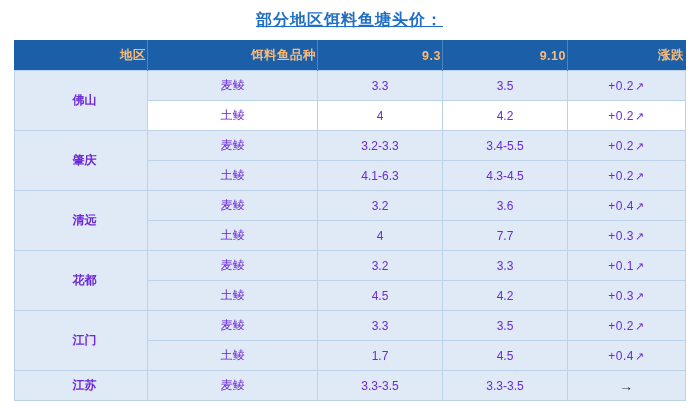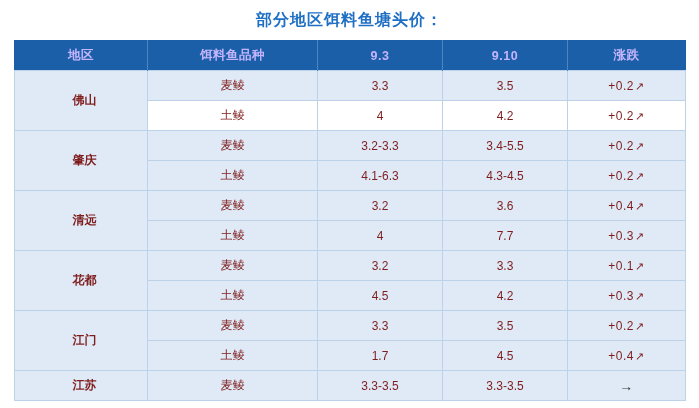--- a/index.html
+++ b/index.html
@@ -20,54 +20,56 @@
     box-sizing: border-box;
   }
   .title {
     text-align: center;
     color: #1f6fc4;
     font-size: 16px;
     font-weight: bold;
     letter-spacing: 1px;
     padding-top: 10px;
     padding-bottom: 9px;
+    text-decoration: underline;
   }
   .table-wrap {
     padding: 0 14px;
     box-sizing: border-box;
   }
   table.price {
     border-collapse: collapse;
     width: 671px;
     table-layout: fixed;
     border: 1px solid #1b5fa8;
   }
   table.price col.c-region   { width: 133px; }
   table.price col.c-species  { width: 170px; }
   table.price col.c-d1       { width: 125px; }
   table.price col.c-d2       { width: 125px; }
   table.price col.c-change   { width: 118px; }
 
   table.price th {
     background: #1b5fa8;
-    color: #c4b5fd;
+    color: #fdba74;
     font-size: 12.5px;
     font-weight: bold;
     height: 27px;
     border-right: 1px solid #4d86bf;
     letter-spacing: 0.5px;
+    text-align: right;
   }
   table.price th:last-child { border-right: none; }
 
   table.price td {
     border: 1px solid #bcd2e8;
     height: 27px;
     font-size: 12px;
     text-align: center;
-    color: #7f1d1d;
+    color: #6d28d9;
     background: #dfeaf6;
   }
   td.region {
     color: #1b5fa8;
     font-weight: bold;
     font-size: 13px;
     background: #dfeaf6;
     padding-left: 8px;
   }
   td.species {

